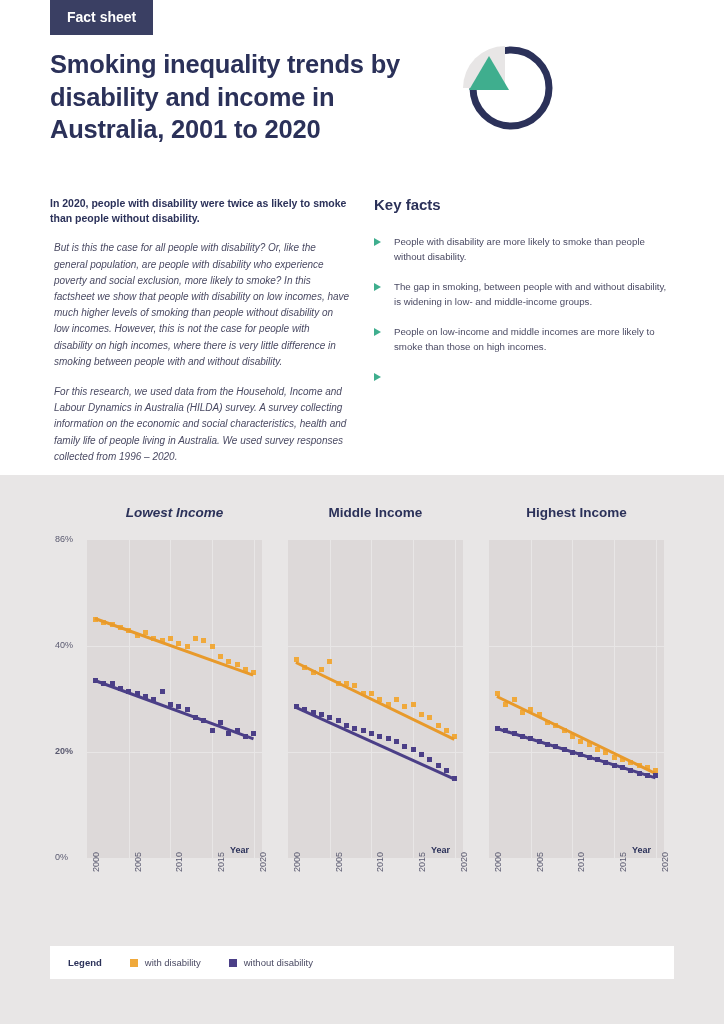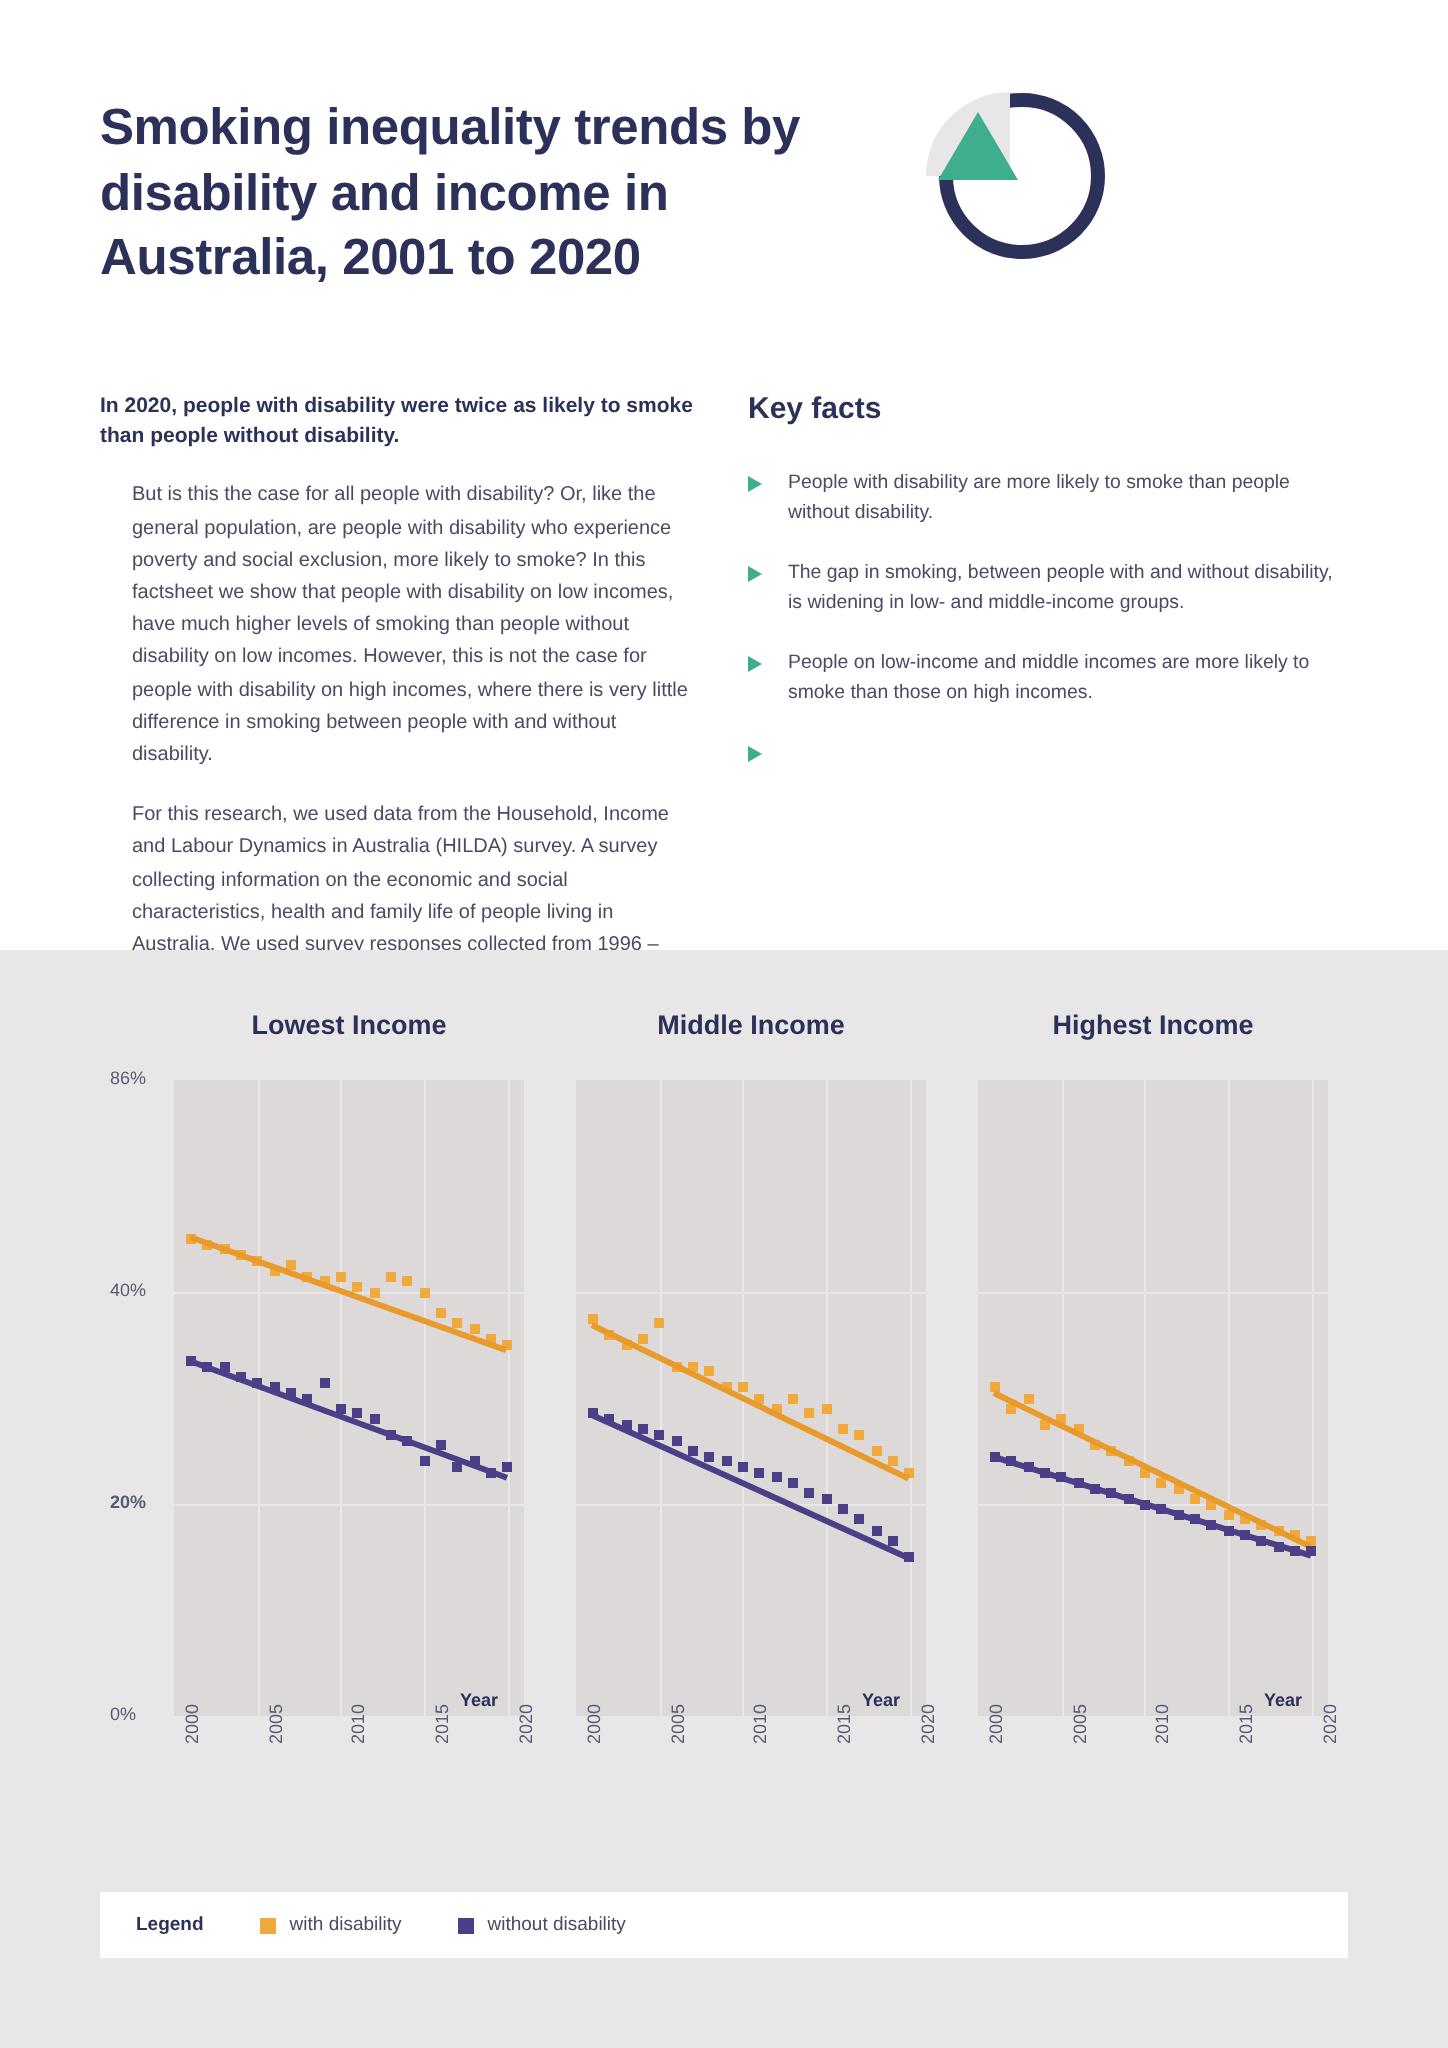--- a/index.html
+++ b/index.html
@@ -42,21 +42,21 @@
   .logo svg { display:block; }
   .logo-text { position:absolute; left:98px; top:14px; }
   .logo-name { font-size:22px; font-weight:bold; color:#2b3159; letter-spacing:0.5px; }
   .logo-sub { font-size:8.5px; font-weight:bold; color:#2b3159; line-height:1.45; margin-top:5px; }
 
   .cols { position:absolute; left:50px; top:196px; width:624px; }
   .col-left { float:left; width:300px; }
   .col-right { float:left; width:300px; margin-left:24px; }
 
   .lede { font-size:10.5px; font-weight:bold; line-height:1.45; color:#2b3159; margin:0 0 14px 0; }
-  .body-p { font-size:10px; line-height:1.62; color:#4a4a63; margin:0 0 14px 16px; }
+  .body-p { font-size:10px; line-height:1.62; color:#4a4a63; margin:0 0 14px 4px;font-style:italic; }
 
   h2.key-facts { font-size:15px; font-weight:bold; color:#2b3159; margin:0 0 22px 0; }
 
   .fact { position:relative; padding-left:20px; margin-bottom:16px; font-size:9.7px; line-height:1.5; color:#4a4a63; }
   .fact .tri {
     position:absolute; left:0; top:3px;
     width:0; height:0;
     border-left:7px solid #3fae8e;
     border-top:4.5px solid transparent;
     border-bottom:4.5px solid transparent;
@@ -98,20 +98,23 @@
   }
   .legend-title { font-size:9.5px; font-weight:bold; color:#2b3159; margin-right:28px; }
   .legend-item { display:flex; align-items:center; margin-right:28px; font-size:9.5px; color:#4a4a63; }
   .swatch { width:8px; height:8px; margin-right:7px; }
 </style>
 </head>
 <body>
 
 <div class="top-section">
 
+  <div class="tag-wrap">
+    <span class="tag">Fact sheet</span>
+  </div>
 
   <h1 class="title">Smoking inequality trends by disability and income in Australia, 2001 to 2020</h1>
 
   <div class="logo">
     <svg width="95" height="92" viewBox="0 0 95 92">
       <circle cx="52" cy="46" r="38" fill="none" stroke="#2b3159" stroke-width="7"></circle>
       <path d="M4 46 L46 46 L46 4 A42 42 0 0 0 4 46 Z" fill="#e8e6e6"></path>
       <path d="M10 48 L30 14 L50 48 Z" fill="#3fae8e"></path>
     </svg>
   </div>
@@ -143,21 +146,21 @@
   </div>
 </div>
 
 <div class="chart-section">
 
   <div id="chart-root">
       <div class="ytick" style="left: 55px; top: 59px;">86%</div>
       <div class="ytick" style="left: 55px; top: 165px;">40%</div>
       <div class="ytick" style="left: 55px; top: 271px; font-weight: bold;">20%</div>
       <div class="ytick" style="left: 55px; top: 377px;">0%</div>
-      <div class="panel-title" style="left: 87px; width: 175px; top: 30px;">Lowest Income</div>
+      <div class="panel-title" style="left: 87px; width: 175px; top: 30px; font-style: italic;">Lowest Income</div>
       <div class="plot" style="left: 87px; top: 65px; width: 175px; height: 318px;">
         <div class="gridline" style="top: 212px;"></div>
         <div class="gridline" style="top: 106px;"></div>
         <div class="vgrid" style="left: 41.6667px;"></div>
         <div class="vgrid" style="left: 83.3333px;"></div>
         <div class="vgrid" style="left: 125px;"></div>
         <div class="vgrid" style="left: 166.667px;"></div>
         <div class="pt dis" style="left: 5.83333px; top: 77px;"></div>
         <div class="pt dis" style="left: 14.1667px; top: 79.65px;"></div>
         <div class="pt dis" style="left: 22.5px; top: 82.3px;"></div>

